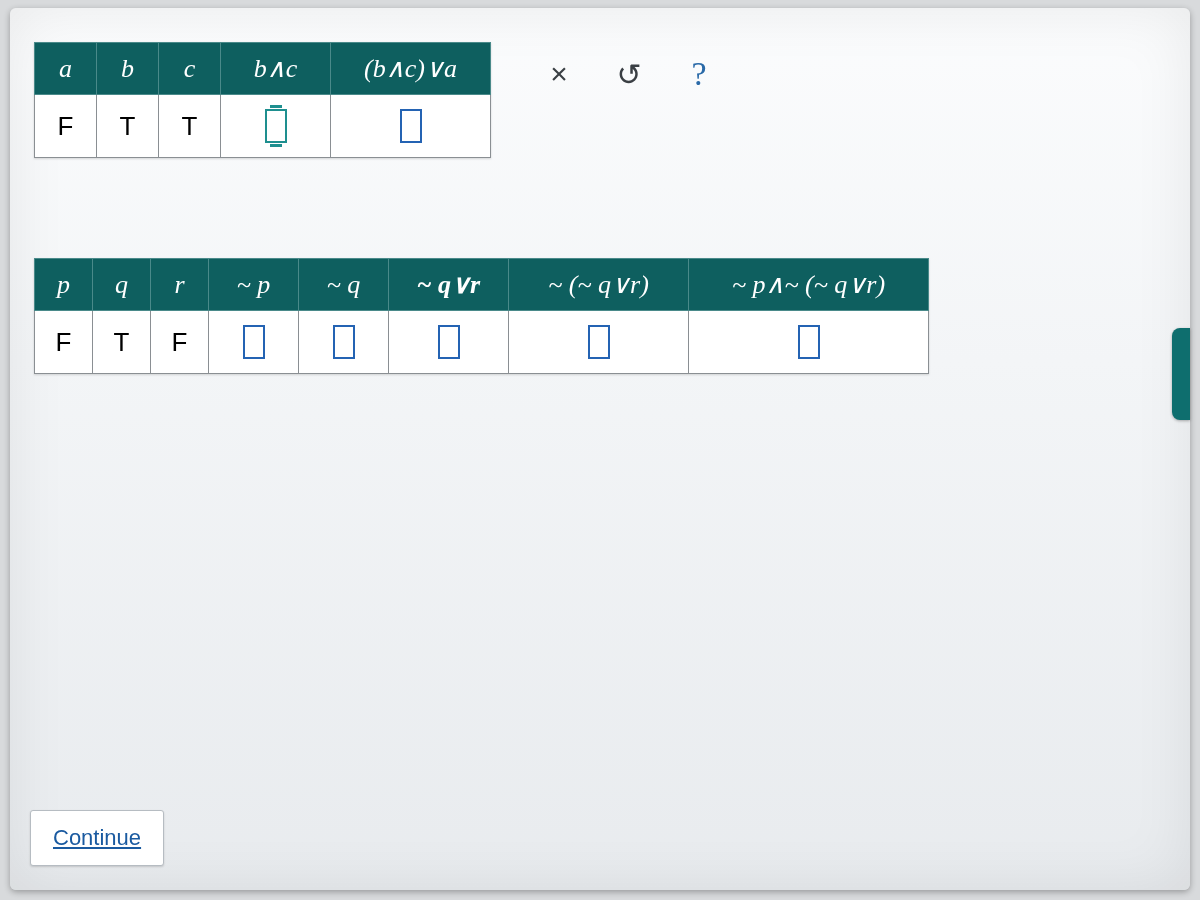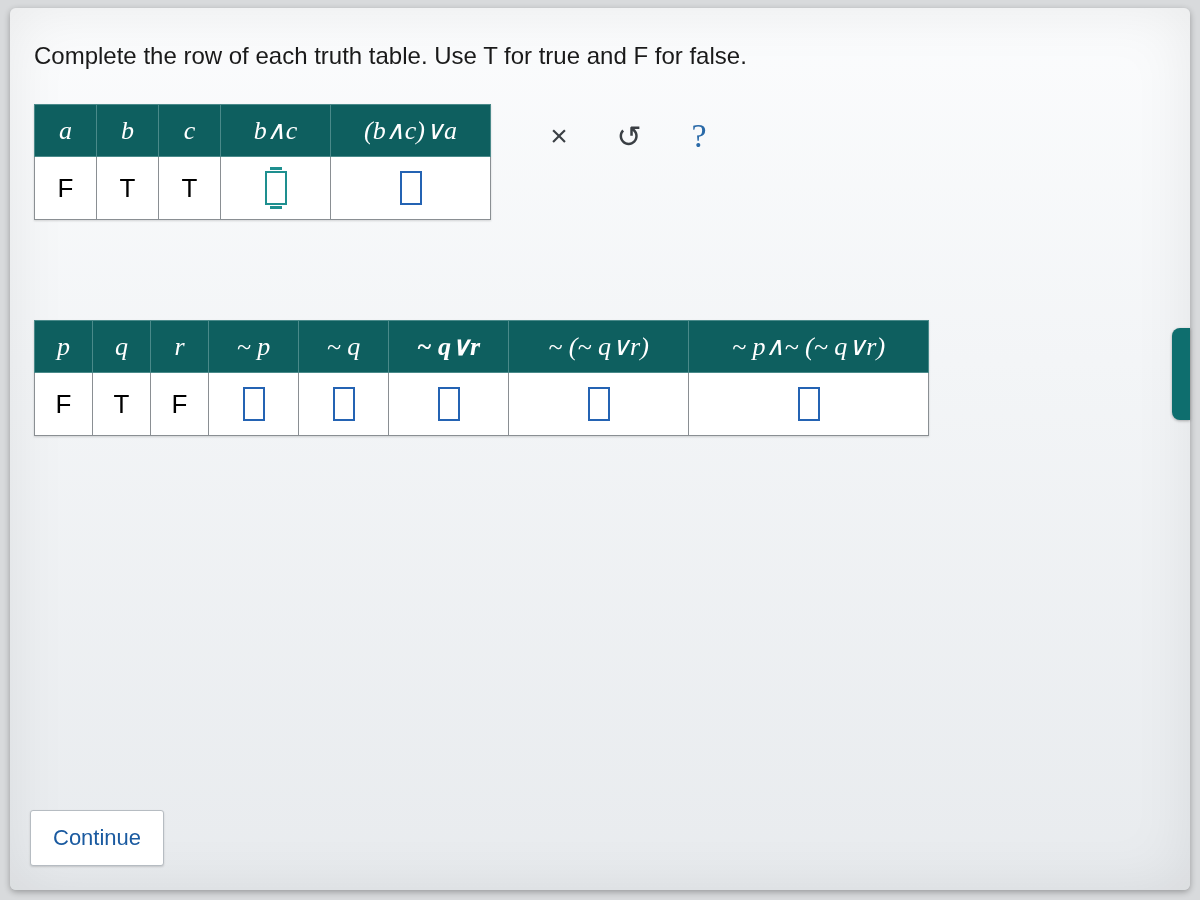--- a/index.html
+++ b/index.html
@@ -125,38 +125,38 @@
     left: 20px;
     bottom: 24px;
     background: #fff;
     border: 1px solid #b6bcc2;
     border-radius: 3px;
     padding: 14px 22px;
     font-size: 22px;
     color: #1a5aa0;
     cursor: pointer;
     box-shadow: 0 1px 2px rgba(0,0,0,0.15);
+    text-decoration: underline;
   }
   .side-tab {
     position: absolute;
     right: 10px;
     top: 328px;
     width: 18px;
     height: 92px;
     background: #0e6e6e;
     border-radius: 8px 0 0 8px;
     box-shadow: 0 1px 3px rgba(0,0,0,0.3);
   }
 </style>
 </head>
 <body>
 
 <div class="screen">
 
-  <div class="prompt">Complete the row of each truth table. Use T for true and F for false.</div>
 
   <div class="row">
     <table class="truth t1">
       <tbody>
           <tr>
         <th>a</th>
         <th>b</th>
         <th>c</th>
         <th>b∧c</th>
         <th>(b∧c)∨a</th>

